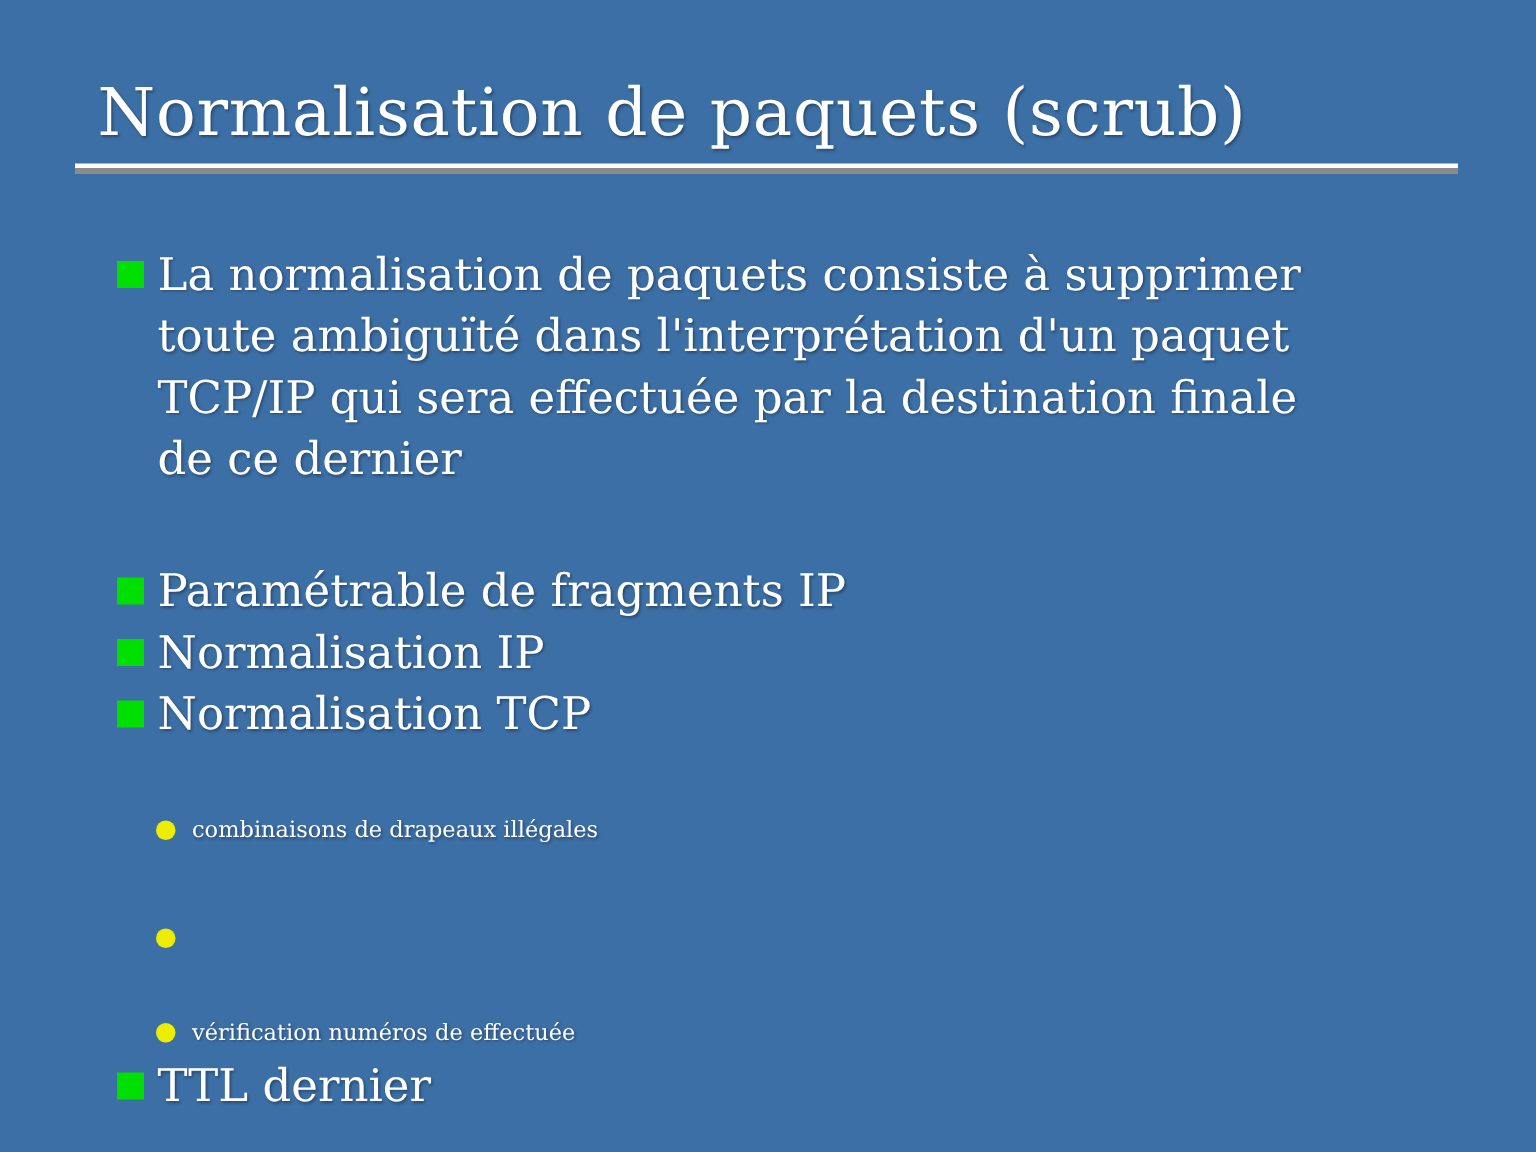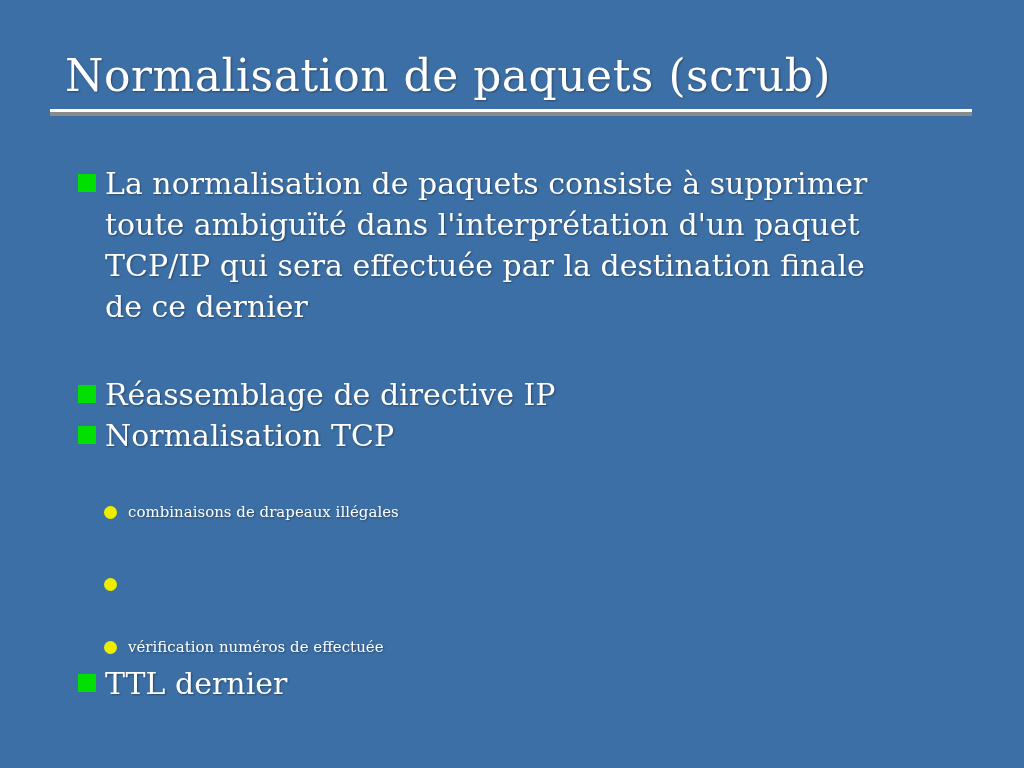--- a/index.html
+++ b/index.html
@@ -91,21 +91,25 @@
           <span class="bullet"></span>
           <span class="text">La normalisation de paquets consiste à supprimer
 toute ambiguïté dans l'interprétation d'un paquet
 TCP/IP qui sera effectuée par la destination finale
 de ce dernier</span>
         </div>
       </div>
       <div class="group">
         <div class="item level1">
           <span class="bullet"></span>
-          <span class="text">Réassemblage de directive IP</span>
+          <span class="text">Paramétrable de fragments IP</span>
+        </div>
+        <div class="item level1">
+          <span class="bullet"></span>
+          <span class="text">Normalisation IP</span>
         </div>
         <div class="item level1">
           <span class="bullet"></span>
           <span class="text">Normalisation TCP</span>
         </div>
         <div class="item level2">
           <span class="bullet"></span>
           <span class="text">combinaisons de drapeaux illégales</span>
         </div>
         <div class="item level2">

